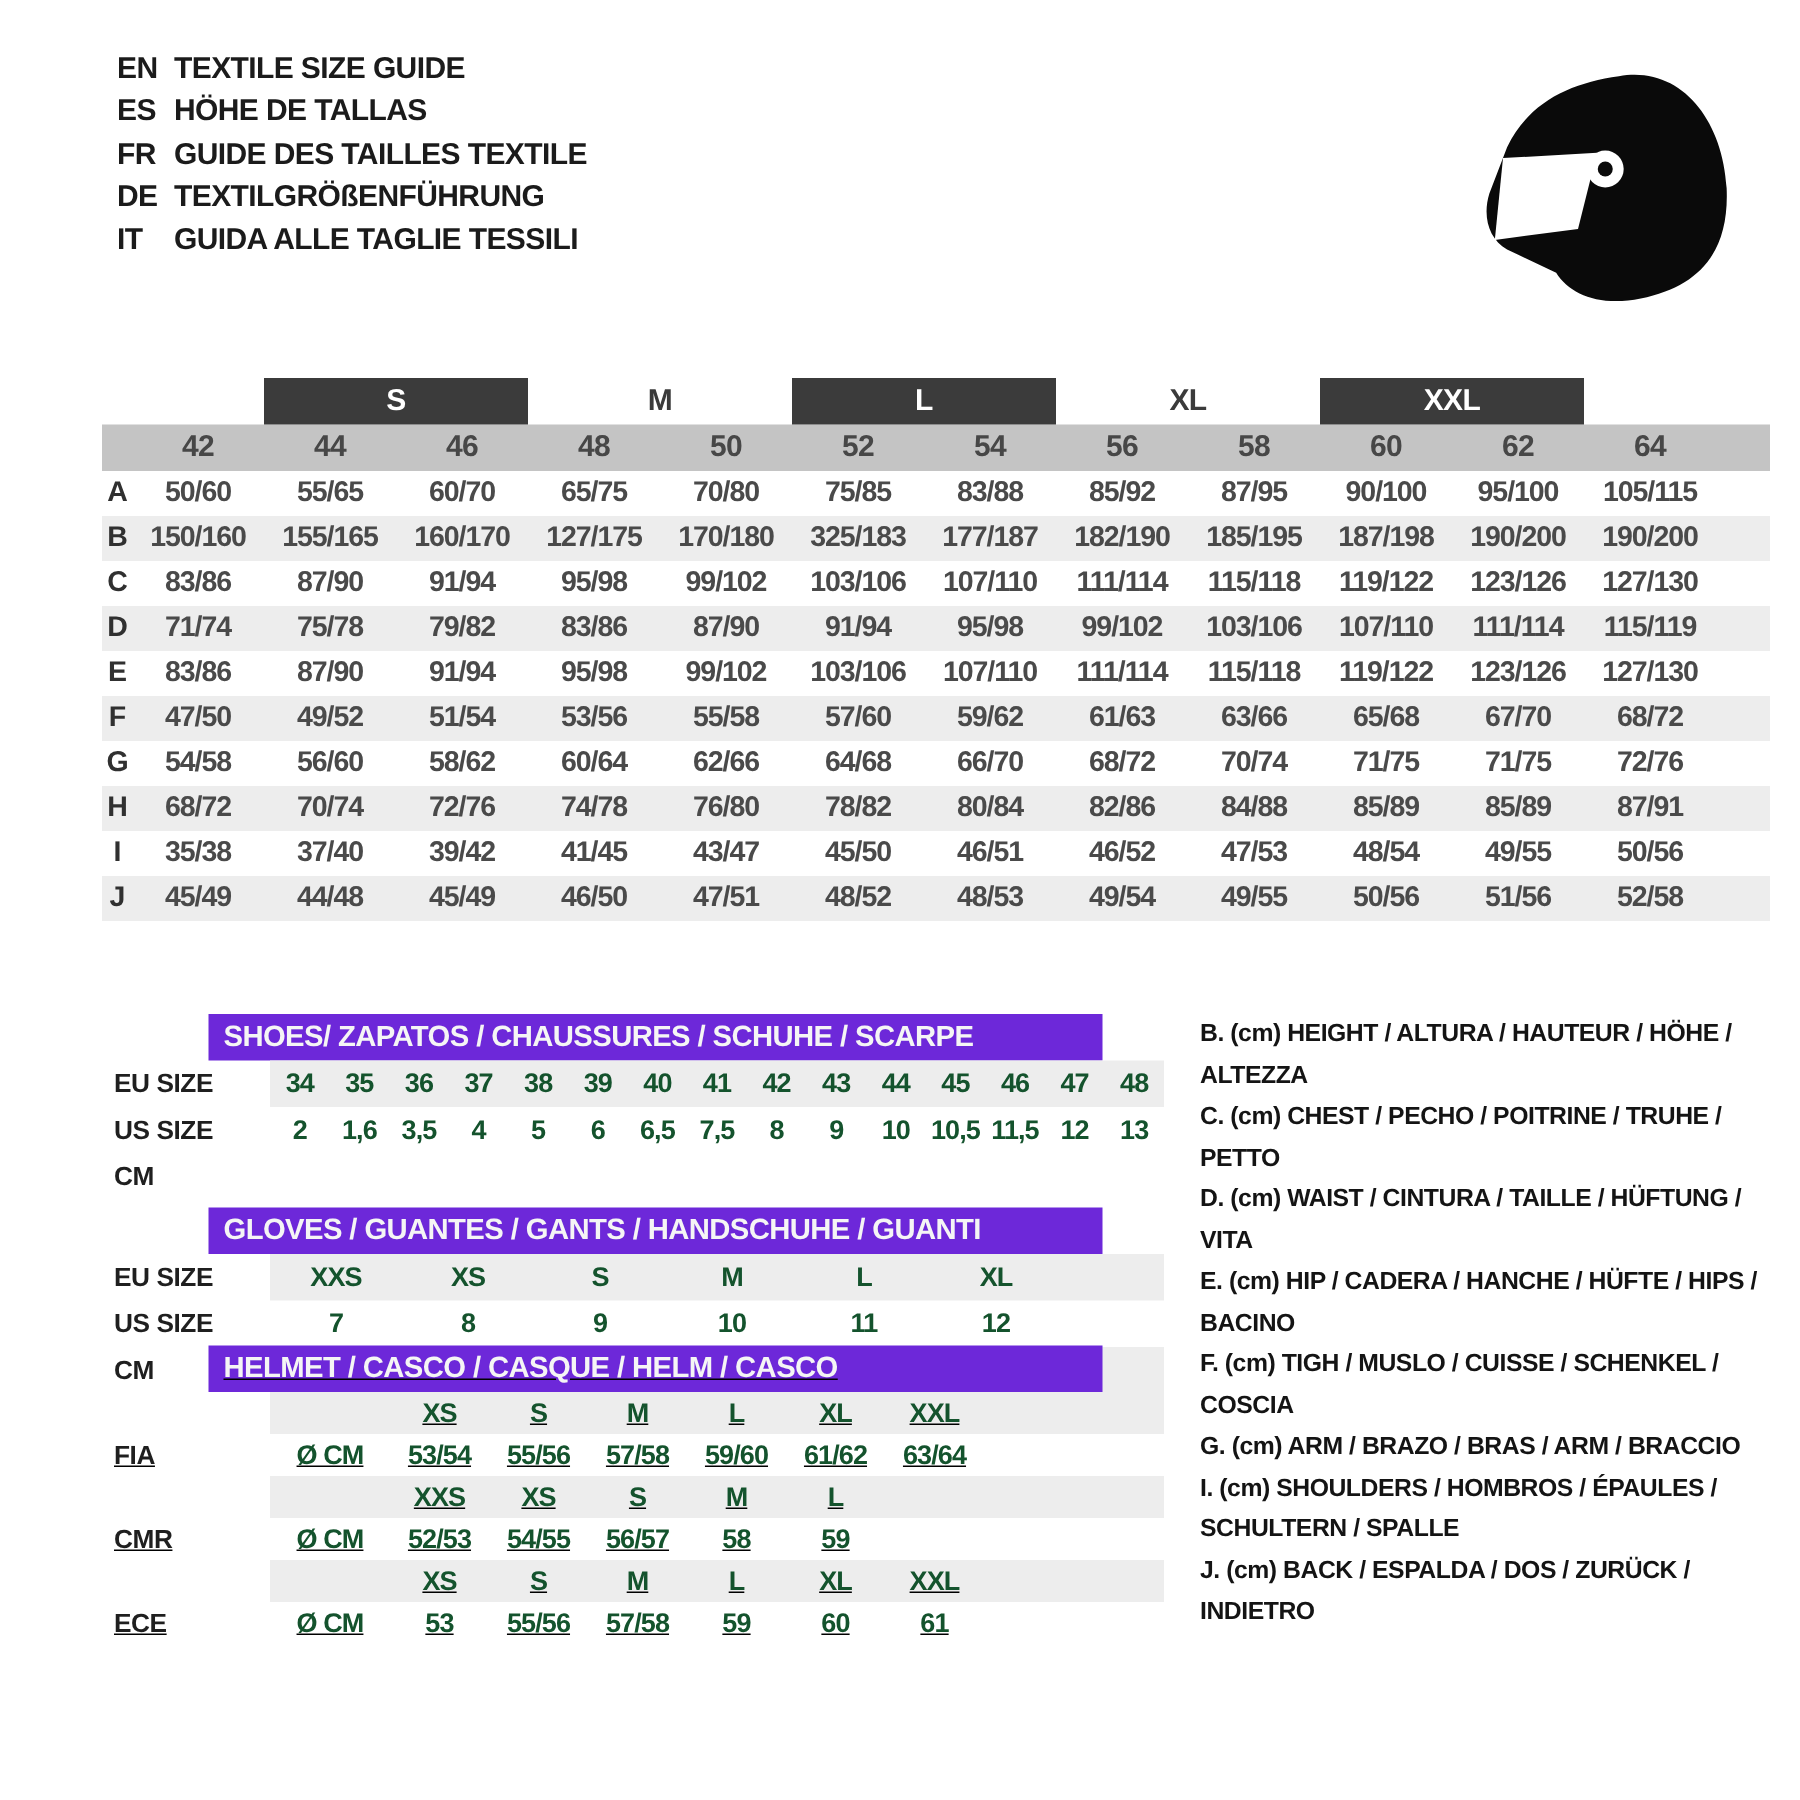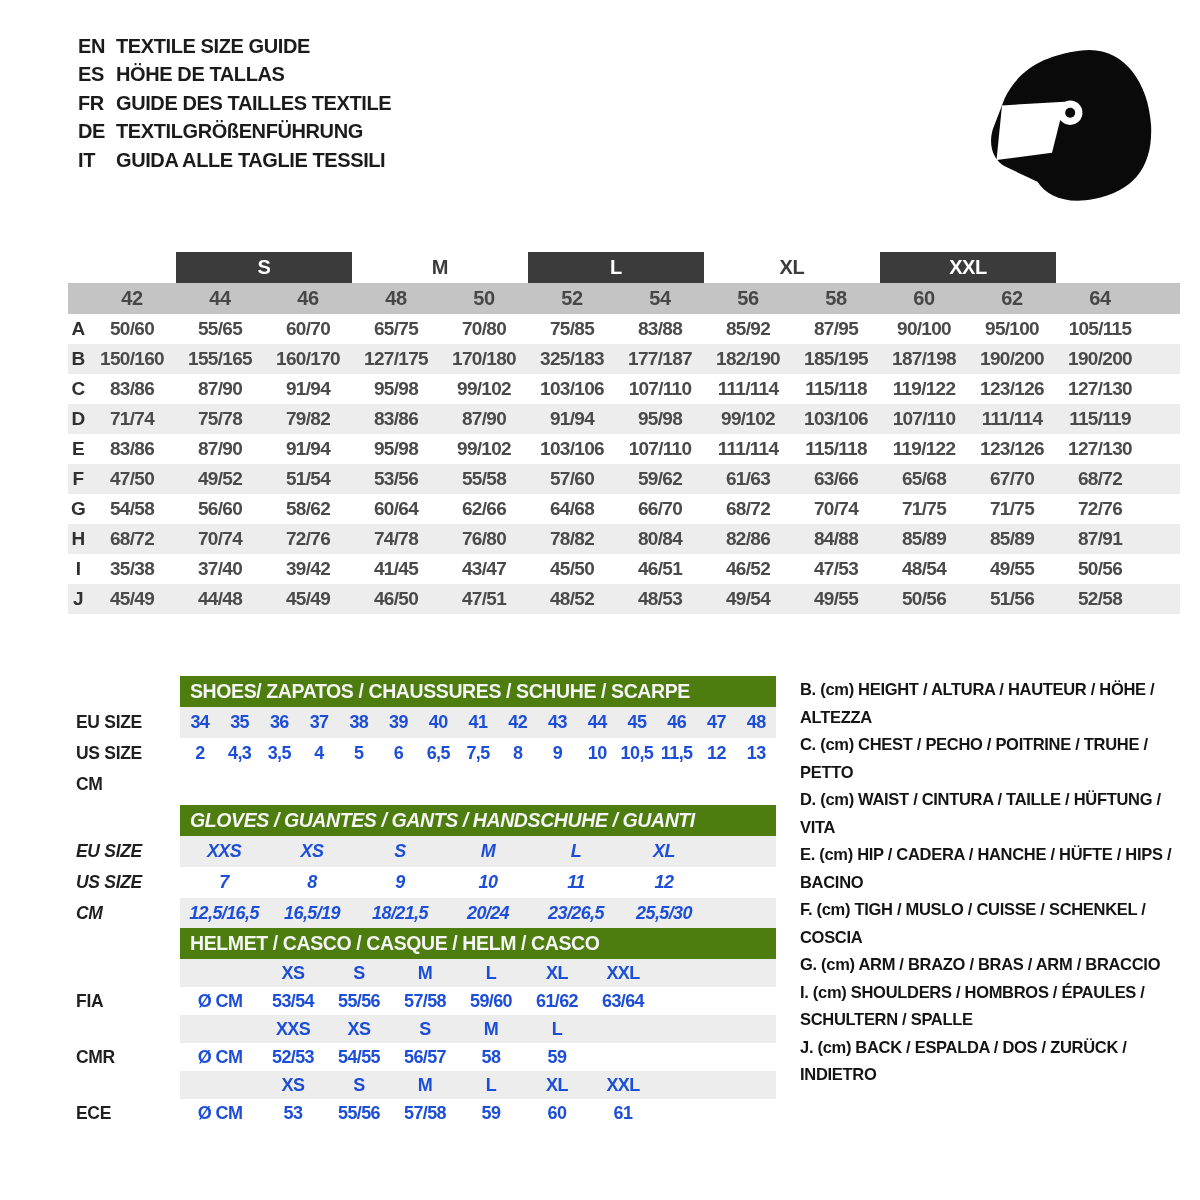--- a/index.html
+++ b/index.html
@@ -25,30 +25,30 @@
   .mt-numrow{height:31px;background:#c4c4c4;color:#474747;}
   .mt-row{height:30px;color:#4a4a4a;}
   .mt-row.shaded{background:#ededed;}
   .mt-cell{display:flex;align-items:center;justify-content:center;font-size:19px;letter-spacing:-0.7px;}
   .mt-numrow .mt-cell{font-size:20px;letter-spacing:-0.4px;}
   .mt-label{color:#303030;}
 
   
   .subtable{position:absolute;left:68px;width:708px;}
   #shoesTable{top:676px;}
-  #glovesTable{top:805px;font-style:italic;}
-  #helmetTable{top:928px;}
-  .sub-bar{margin-left:112px;width:596px;height:31px;background:#4d7c0f;color:#f5f5f5;
+  #glovesTable{top:805px;}
+  #helmetTable{top:897px;text-decoration:underline;}
+  .sub-bar{margin-left:71px;width:596px;height:31px;background:#6d28d9;color:#f5f5f5;
            display:flex;align-items:center;padding-left:10px;box-sizing:border-box;
            font-size:19.5px;letter-spacing:-0.4px;}
   .sub-row{display:flex;height:31px;}
   #helmetTable .sub-row{height:28px;}
   .sub-label{width:112px;display:flex;align-items:center;padding-left:8px;box-sizing:border-box;
              font-size:17.5px;color:#1f1f1f;letter-spacing:-0.3px;}
-  .sub-content{width:596px;display:grid;color:#1d4ed8;}
+  .sub-content{width:596px;display:grid;color:#14532d;}
   .shaded{background:#ededed;}
   .grid15{grid-template-columns:repeat(15,1fr);}
   .grid6{grid-template-columns:repeat(6,88px);}
   .gridH{grid-template-columns:80px repeat(6,66px);}
   .sub-cell{display:flex;align-items:center;justify-content:center;font-size:18px;letter-spacing:-0.6px;}
 
   
   .legend{position:absolute;left:800px;top:676px;width:398px;color:#141414;}
   .legend-item{font-size:16.5px;line-height:27.5px;letter-spacing:-0.3px;}
 </style>
@@ -282,21 +282,21 @@
           <div class="sub-cell">45</div>
           <div class="sub-cell">46</div>
           <div class="sub-cell">47</div>
           <div class="sub-cell">48</div>
         </div>
       </div>
       <div class="sub-row">
         <div class="sub-label">US SIZE</div>
         <div class="sub-content grid15">
           <div class="sub-cell">2</div>
-          <div class="sub-cell">4,3</div>
+          <div class="sub-cell">1,6</div>
           <div class="sub-cell">3,5</div>
           <div class="sub-cell">4</div>
           <div class="sub-cell">5</div>
           <div class="sub-cell">6</div>
           <div class="sub-cell">6,5</div>
           <div class="sub-cell">7,5</div>
           <div class="sub-cell">8</div>
           <div class="sub-cell">9</div>
           <div class="sub-cell">10</div>
           <div class="sub-cell">10,5</div>

